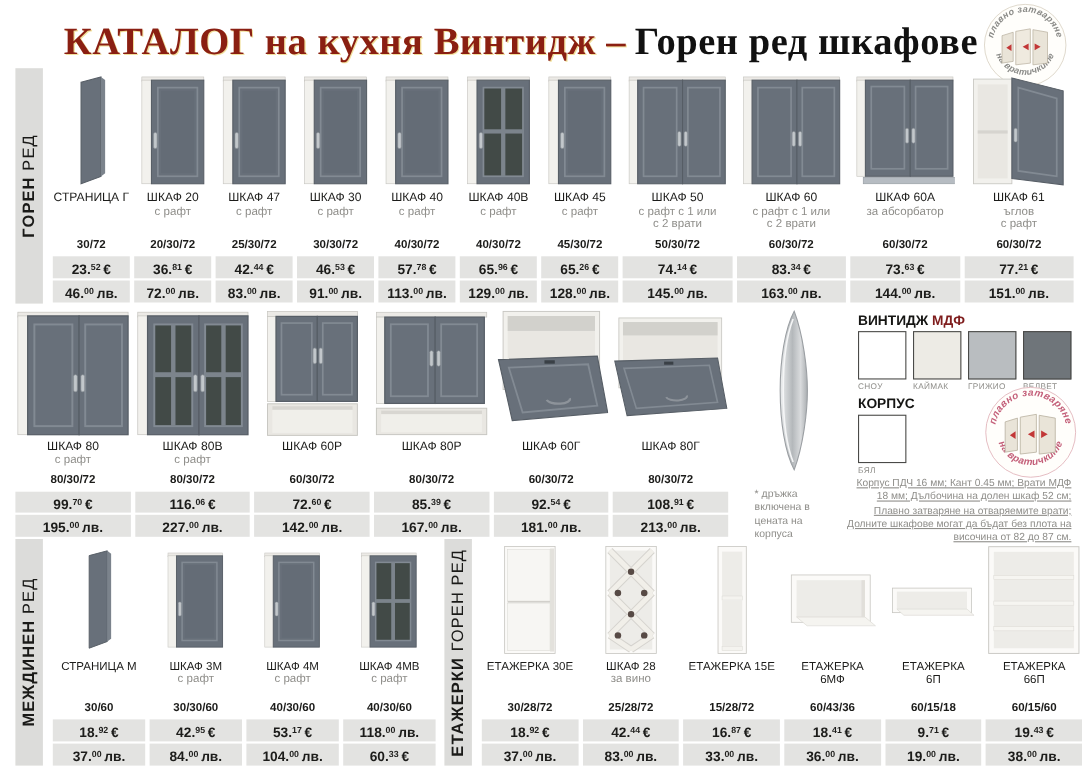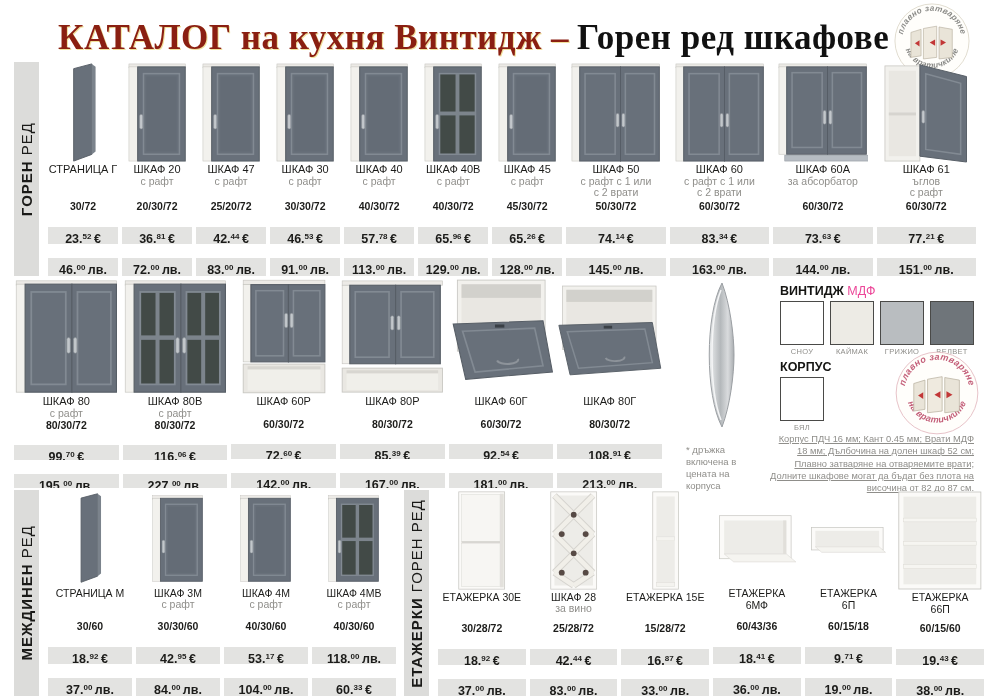--- a/index.html
+++ b/index.html
@@ -23,21 +23,21 @@
          letter-spacing:1px;white-space:nowrap;}
   .vb-bold{font-weight:bold;}
   .cells{flex:1;display:flex;gap:4px;min-width:0;}
   .cell{flex:1;display:flex;flex-direction:column;align-items:center;text-align:center;min-width:0;}
   .cell-img{display:flex;align-items:center;justify-content:center;width:100%;}
   .p-text{width:100%;}
   .p-name{font-weight:normal;font-size:11px;line-height:1.15;white-space:pre-line;}
   .p-sub{font-size:10.5px;line-height:1.12;color:#8f8e8a;white-space:pre-line;}
   .p-dims{font-weight:bold;font-size:10.5px;}
   .price{width:100%;background:#e3e3e1;font-weight:bold;font-size:12.5px;height:20px;
-         line-height:20px;margin-top:14px;white-space:nowrap;overflow:hidden;}
+         line-height:20px;margin-top:2px;white-space:nowrap;overflow:hidden;}
   .price sup{font-size:8px;vertical-align:4px;}
   
   .s-goren{top:62px;left:14px;width:962px;height:214px;}
   .s-goren .cell-img{height:112px;}
   .s-goren .cell-img svg{height:101px;}
   .s-goren .p-text{height:42px;}
   .s-goren .p-dims{height:15px;}
   .s-goren .cell:nth-child(n+8){flex:1.42;}
   .s-row2{top:278px;left:14px;width:648px;height:210px;}
   .s-row2 .cell-img{height:124px;}
@@ -54,26 +54,26 @@
   .s-et .img-boxshallow svg{height:40px;}
   .s-mezh .p-text,.s-et .p-text{height:37px;}
   .s-mezh .p-dims,.s-et .p-dims{height:15px;}
   .s-mezh .p-name,.s-et .p-name{font-size:10.5px;}
   
   .info{position:absolute;left:662px;top:278px;width:322px;height:210px;}
   .handle-svg{position:absolute;left:28px;top:2px;width:56px;height:152px;}
   .handle-note{position:absolute;left:24px;top:166px;width:66px;font-size:9.5px;
                line-height:1.25;color:#8f8e8a;text-align:left;}
   .opt-label{font-size:12.5px;font-weight:bold;color:#151513;}
-  .ol-rest{font-weight:normal;color:#ec4899;margin-top:24px;}
+  .ol-rest{font-weight:bold;color:#7f1d1d;margin-top:24px;}
   .mdf-block{position:absolute;left:118px;top:6px;width:204px;}
   .swatches{display:flex;gap:6px;margin-top:3px;}
   .swatch{width:44px;}
   .swatch .sq{width:42px;height:42px;border:1px solid #4a4a48;}
-  .swatch .sl{font-size:7.5px;color:#8f8e8a;text-align:center;margin-top:2px;letter-spacing:0.3px;}
+  .swatch .sl{font-size:7.5px;color:#8f8e8a;margin-top:2px;letter-spacing:0.3px;}
   .korpus-block{position:absolute;left:118px;top:82px;width:110px;}
   .specs{position:absolute;left:108px;top:155px;width:204px;margin:0;font-size:9.3px;
          line-height:1.32;color:#8f8e8a;text-align:right;text-decoration:underline;}
 </style>
 </head>
 <body>
 
 <div class="page">
 
   <div class="hdr">
@@ -148,21 +148,21 @@
               <rect x="11" y="5" width="49" height="97" fill="#68707a" stroke="#575e66"></rect>
               <rect x="17" y="12" width="37" height="83" fill="none" stroke="#828a93" stroke-width="1.6"></rect>
               <rect x="20" y="15" width="31" height="77" fill="#646c76"></rect>
               <rect x="13" y="54" width="3.2" height="15" rx="1.5" fill="#c2c7cb" stroke="#8a9095" stroke-width="0.5"></rect>
             </svg>
           </div>
           <div class="p-text">
             <div class="p-name">ШКАФ 47</div>
             <div class="p-sub">с рафт</div>
           </div>
-          <div class="p-dims">25/20/72</div>
+          <div class="p-dims">25/30/72</div>
           <div class="price">42.<sup>44</sup> €</div>
           <div class="price">83.<sup>00</sup> лв.</div>
         </div>
         <div class="cell">
           <div class="cell-img img-door">
             <svg viewBox="0 0 62 104" xmlns="http://www.w3.org/2000/svg">
               <rect x="2" y="2" width="58" height="4" fill="#eceae6" stroke="#c7c6c1" stroke-width="0.6"></rect>
               <rect x="2" y="5" width="9" height="97" fill="#f2f1ed" stroke="#c7c6c1" stroke-width="0.6"></rect>
               <rect x="11" y="5" width="49" height="97" fill="#68707a" stroke="#575e66"></rect>
               <rect x="17" y="12" width="37" height="83" fill="none" stroke="#828a93" stroke-width="1.6"></rect>

